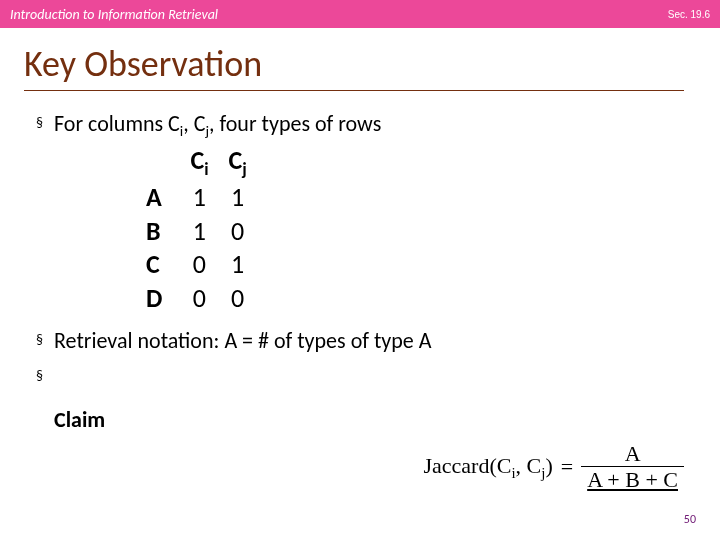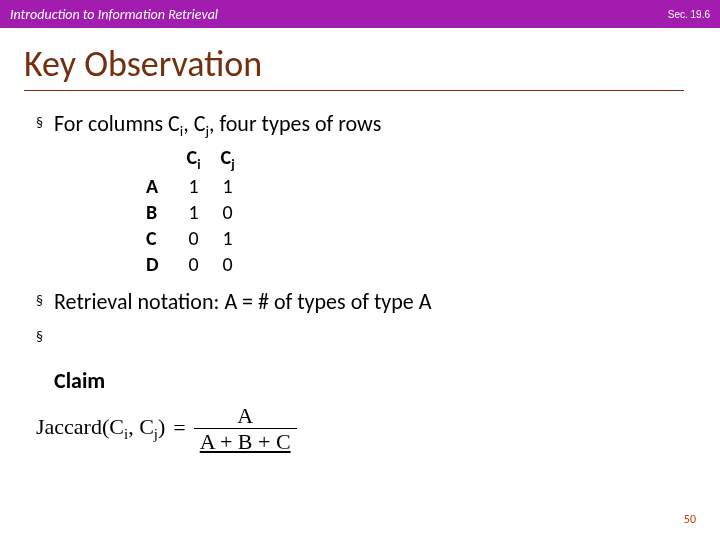--- a/index.html
+++ b/index.html
@@ -6,21 +6,21 @@
     margin: 0;
     padding: 0;
     width: 720px;
     height: 540px;
     font-family: Calibri, "Segoe UI", Arial, sans-serif;
     background: #fff;
     color: #000;
     overflow: hidden;
   }
   .header {
-    background: #a21caf;
+    background: #ec4899;
     color: #fff;
     height: 28px;
     display: flex;
     justify-content: space-between;
     align-items: center;
     padding: 0 10px;
     font-size: 14px;
   }
   .header .left { font-style: italic; }
   .header .right { font-family: Verdana, sans-serif; font-size: 10px; }
@@ -56,28 +56,28 @@
   .matrix-block {
     font-family: Calibri, Arial, sans-serif;
     margin-left: 100px;
     margin-top: -4px;
     margin-bottom: 10px;
   }
   table.matrix { border-collapse: collapse; }
   table.matrix td, table.matrix th {
     text-align: center;
     padding: 0 10px;
-    font-size: 20px;
+    font-size: 26px;
     font-weight: 400;
     line-height: 1.3;
   }
   table.matrix .rowlabel { font-weight: 700; text-align: left; padding-right: 18px; }
   table.matrix thead th { font-weight: 700; }
   .formula-wrap {
-    text-align: left;
+    text-align: right;
     margin-top: 8px;
   }
   .formula {
     font-family: "Cambria Math", "Times New Roman", serif;
     font-size: 22px;
     display: inline-flex;
     align-items: center;
     gap: 8px;
   }
   .frac {
@@ -87,21 +87,21 @@
     vertical-align: middle;
     line-height: 1.05;
   }
   .frac .num { padding: 0 6px 1px 6px; }
   .frac .den { border-top: 1.3px solid #000; padding: 1px 6px 0 6px; text-decoration: underline; }
   .pagenum {
     position: absolute;
     right: 24px;
     bottom: 14px;
     font-size: 12px;
-    color: #c2410c;
+    color: #701a75;
   }
 </style>
 </head>
 <body>
 
 <div class="header">
   <span class="left">Introduction to Information Retrieval</span>
   <span class="right">Sec. 19.6</span>
 </div>
 

